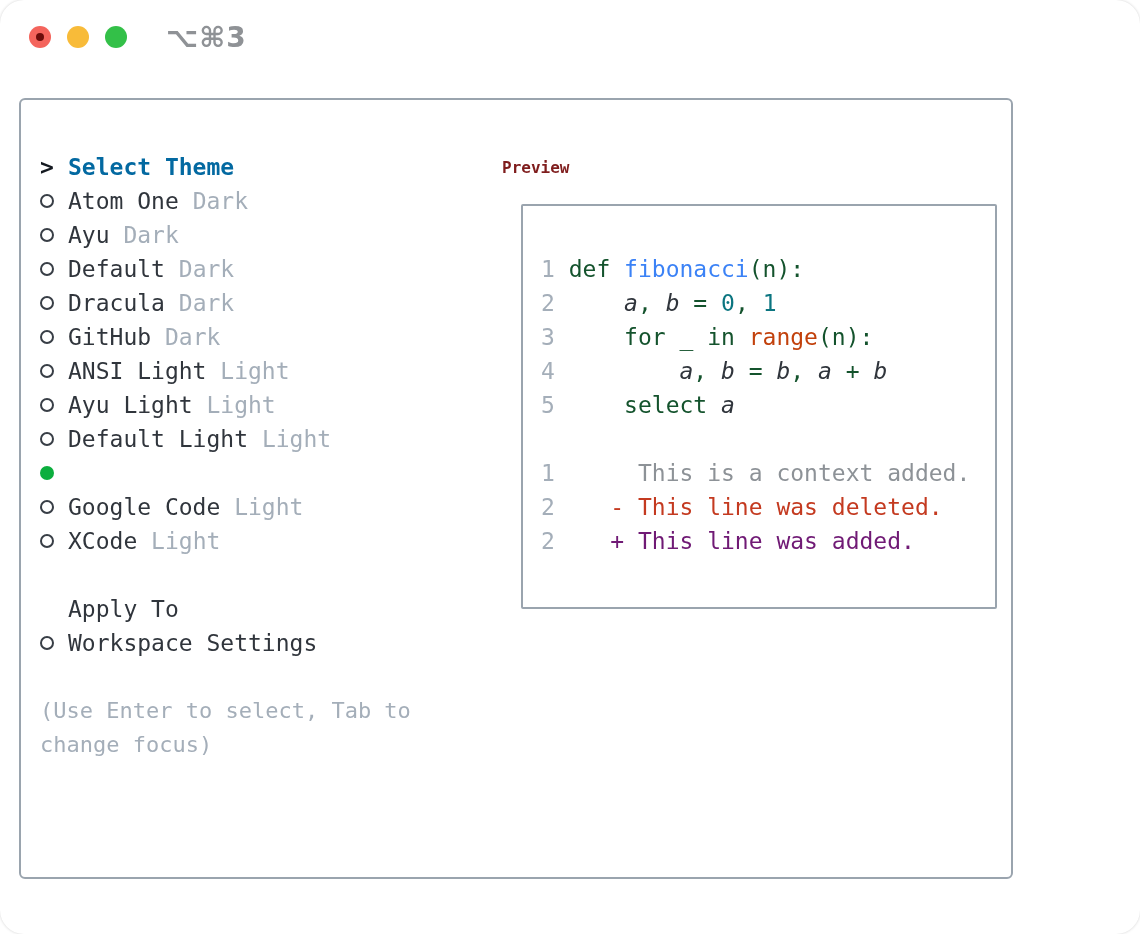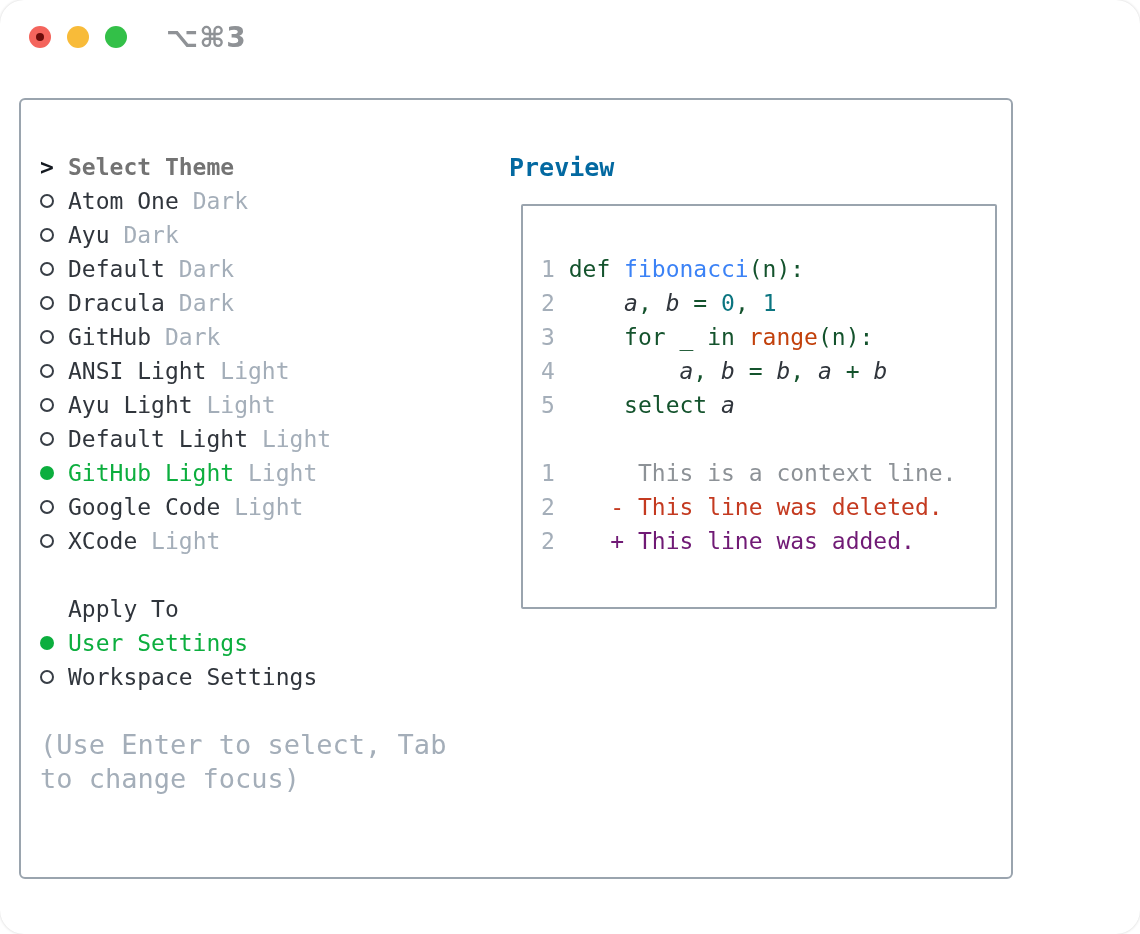--- a/index.html
+++ b/index.html
@@ -61,39 +61,39 @@
     height: 34px;
     display: flex; align-items: center;
     font-size: 23px; color: #30353c;
     white-space: pre;
   }
   .marker-col {
     width: 28px; flex-shrink: 0;
     display: flex; align-items: center;
   }
   .hdr-marker { font-weight: bold; color: #141920; }
-  .row.header .label { font-weight: bold; color: #737373; }
+  .row.header .label { font-weight: bold; color: #0369a1; }
   .dot {
     width: 14px; height: 14px; border-radius: 50%;
     border: 2px solid #383e46; background: transparent;
   }
   .dot.filled { border: none; background: #0cae3e; }
   .row.selected .label { color: #0cae3e; }
   .variant { color: #a4aeb9; }
   .spacer { height: 34px; }
 
   .hint {
-    font-size: 27px; line-height: 34px; color: #a4aeb9;
+    font-size: 22px; line-height: 34px; color: #a4aeb9;
     width: 440px; white-space: normal;
   }
 
   
   .preview-title {
     height: 34px; display: flex; align-items: center;
-    font-size: 25px; font-weight: bold; color: #0369a1; margin-left: 7px;
+    font-size: 16px; font-weight: bold; color: #7f1d1d;
   }
   .preview-box {
     margin-top: 20px; margin-left: 19px;
     width: 476px;
     border: 2px solid #9aa4ae;
     border-radius: 2px;
     padding: 46px 0 49px 18px;
     background: #fff;
   }
   .code-line {
@@ -134,55 +134,54 @@
 
       <div>
           <div class="row"><span class="marker-col"><span class="dot"></span></span><span class="label">Atom One <span class="variant">Dark</span></span></div>
           <div class="row"><span class="marker-col"><span class="dot"></span></span><span class="label">Ayu <span class="variant">Dark</span></span></div>
           <div class="row"><span class="marker-col"><span class="dot"></span></span><span class="label">Default <span class="variant">Dark</span></span></div>
           <div class="row"><span class="marker-col"><span class="dot"></span></span><span class="label">Dracula <span class="variant">Dark</span></span></div>
           <div class="row"><span class="marker-col"><span class="dot"></span></span><span class="label">GitHub <span class="variant">Dark</span></span></div>
           <div class="row"><span class="marker-col"><span class="dot"></span></span><span class="label">ANSI Light <span class="variant">Light</span></span></div>
           <div class="row"><span class="marker-col"><span class="dot"></span></span><span class="label">Ayu Light <span class="variant">Light</span></span></div>
           <div class="row"><span class="marker-col"><span class="dot"></span></span><span class="label">Default Light <span class="variant">Light</span></span></div>
-          <div class="row selected"><span class="marker-col"><span class="dot filled"></span></span><span class="label">GitHub Light <span class="variant">Light</span></span></div>
+          <div class="row selected"><span class="marker-col"><span class="dot filled"></span></span></div>
           <div class="row"><span class="marker-col"><span class="dot"></span></span><span class="label">Google Code <span class="variant">Light</span></span></div>
           <div class="row"><span class="marker-col"><span class="dot"></span></span><span class="label">XCode <span class="variant">Light</span></span></div>
         </div>
 
       <div class="spacer"></div>
 
       <div class="row">
         <span class="marker-col"></span>
         <span class="label">Apply To</span>
       </div>
 
       <div>
-          <div class="row selected"><span class="marker-col"><span class="dot filled"></span></span><span class="label">User Settings</span></div>
           <div class="row"><span class="marker-col"><span class="dot"></span></span><span class="label">Workspace Settings</span></div>
         </div>
 
       <div class="spacer"></div>
 
       <div class="hint">(Use Enter to select, Tab to change focus)</div>
     </div>
 
     <div class="right-col">
       <div class="preview-title">Preview</div>
       <div class="preview-box">
         <div>
             <div class="code-line"><span class="lnum">1</span><span class="tok-p">def </span><span class="tok-f">fibonacci</span><span class="tok-p">(n):</span></div>
             <div class="code-line"><span class="lnum">2</span><span class="tok-p">    </span><span class="tok-v">a</span><span class="tok-p">, </span><span class="tok-v">b</span><span class="tok-p"> = </span><span class="tok-n">0</span><span class="tok-p">, </span><span class="tok-n">1</span></div>
             <div class="code-line"><span class="lnum">3</span><span class="tok-p">    for _ in </span><span class="tok-b">range</span><span class="tok-p">(n):</span></div>
             <div class="code-line"><span class="lnum">4</span><span class="tok-p">        </span><span class="tok-v">a</span><span class="tok-p">, </span><span class="tok-v">b</span><span class="tok-p"> = </span><span class="tok-v">b</span><span class="tok-p">, </span><span class="tok-v">a</span><span class="tok-p"> + </span><span class="tok-v">b</span></div>
             <div class="code-line"><span class="lnum">5</span><span class="tok-p">    select </span><span class="tok-v">a</span></div>
           </div>
         <div class="spacer"></div>
         <div>
-            <div class="code-line"><span class="lnum">1</span><span class="diff-context">     This is a context line.</span></div>
+            <div class="code-line"><span class="lnum">1</span><span class="diff-context">     This is a context added.</span></div>
             <div class="code-line"><span class="lnum">2</span><span class="diff-deleted">   - This line was deleted.</span></div>
             <div class="code-line"><span class="lnum">2</span><span class="diff-added">   + This line was added.</span></div>
           </div>
       </div>
     </div>
 
   </div>
 </div>
 
 </body></html>

